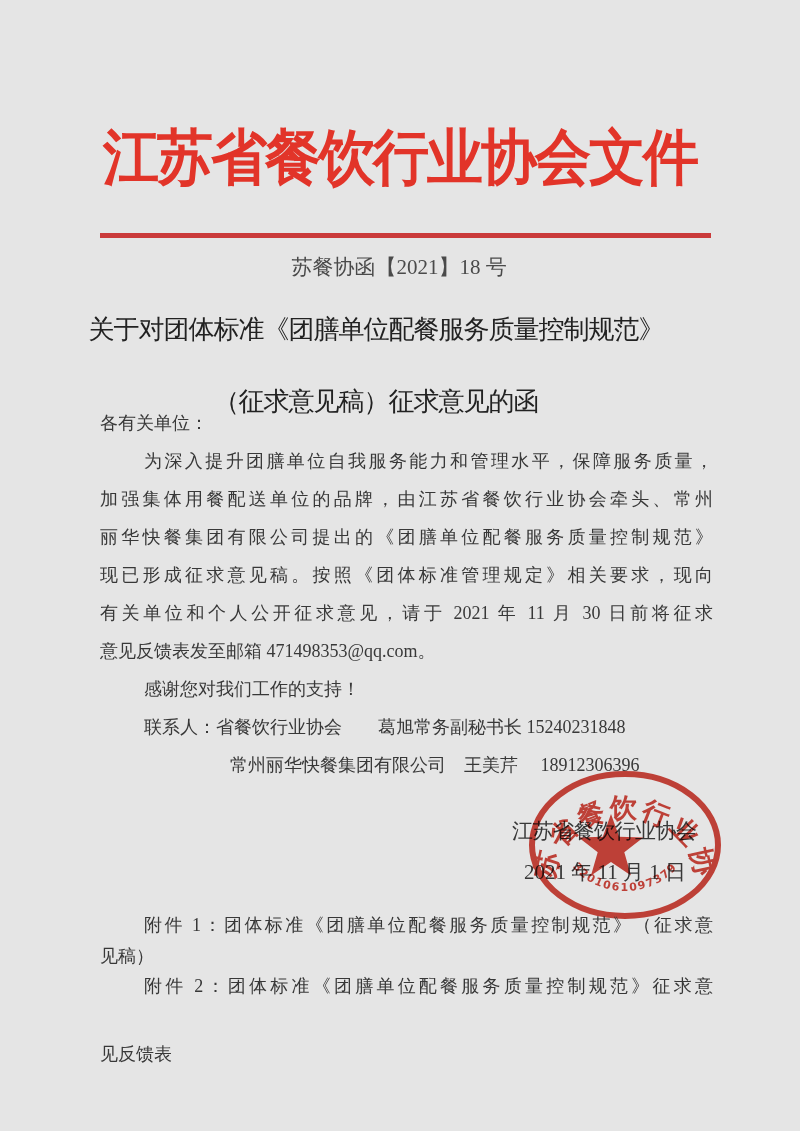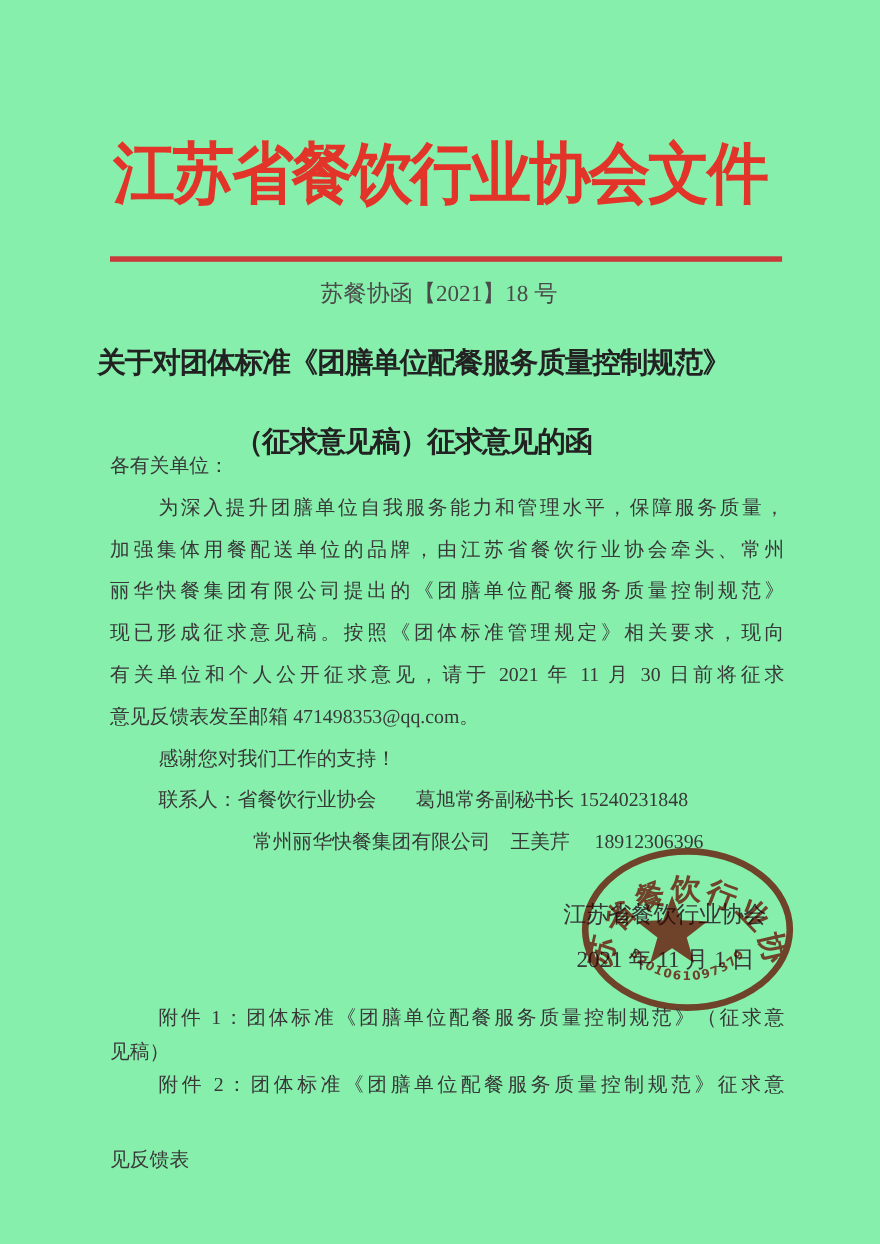--- a/index.html
+++ b/index.html
@@ -5,21 +5,21 @@
   * { margin: 0; padding: 0; box-sizing: border-box; }
   html, body { background: #ffffff; }
   body {
     width: 800px; height: 1131px;
     position: relative;
     font-family: "Liberation Serif", "DejaVu Serif", serif;
     overflow: hidden;
   }
   .page {
     position: absolute; inset: 0;
-    background: #86efac;
+    background: #e5e5e5;
   }
   .abs { position: absolute; }
 
   .header-title {
     top: 118px; left: 0; width: 800px;
     text-align: center;
     font-size: 56px; font-weight: bold;
     color: #e23429;
     letter-spacing: -2px;
     white-space: nowrap;
@@ -31,21 +31,21 @@
     background: #ca3a3a;
   }
   .doc-number {
     top: 253px; left: 100px; width: 598px;
     text-align: center;
     font-size: 21px; color: #4a4a4a;
     white-space: nowrap;
   }
   .doc-title {
     left: 0; width: 752px; text-align: center;
-    font-size: 26px; font-weight: bold; color: #222222;
+    font-size: 26px; font-weight: normal; color: #222222;
     letter-spacing: -1px;
     white-space: nowrap;
   }
   .t1 { top: 312px; }
   .t2 { top: 352px; margin-top: 32px; }
 
   .bodyline {
     left: 100px; width: 613px;
     font-size: 18px; color: #383838;
     line-height: 30px; height: 30px;

